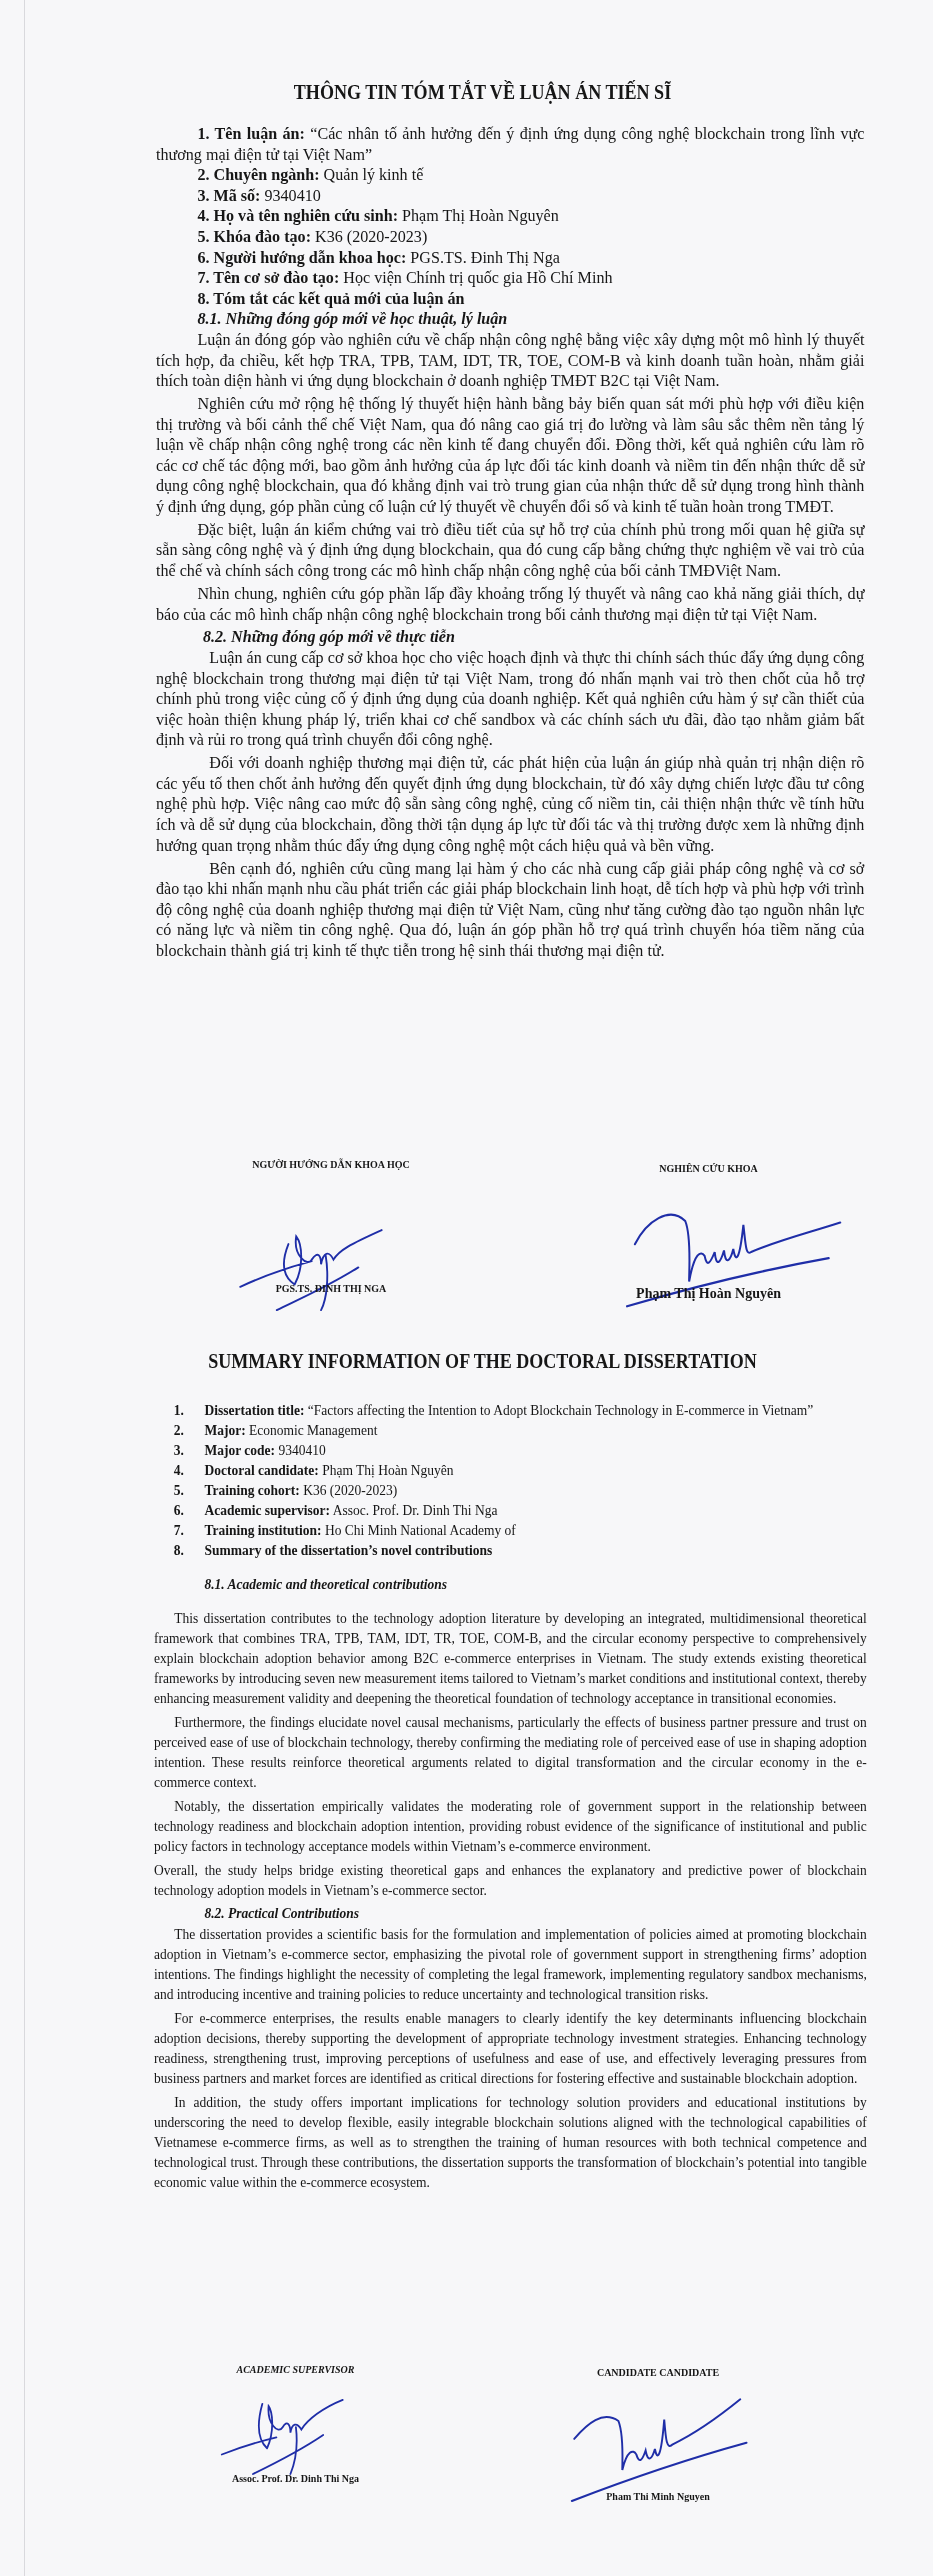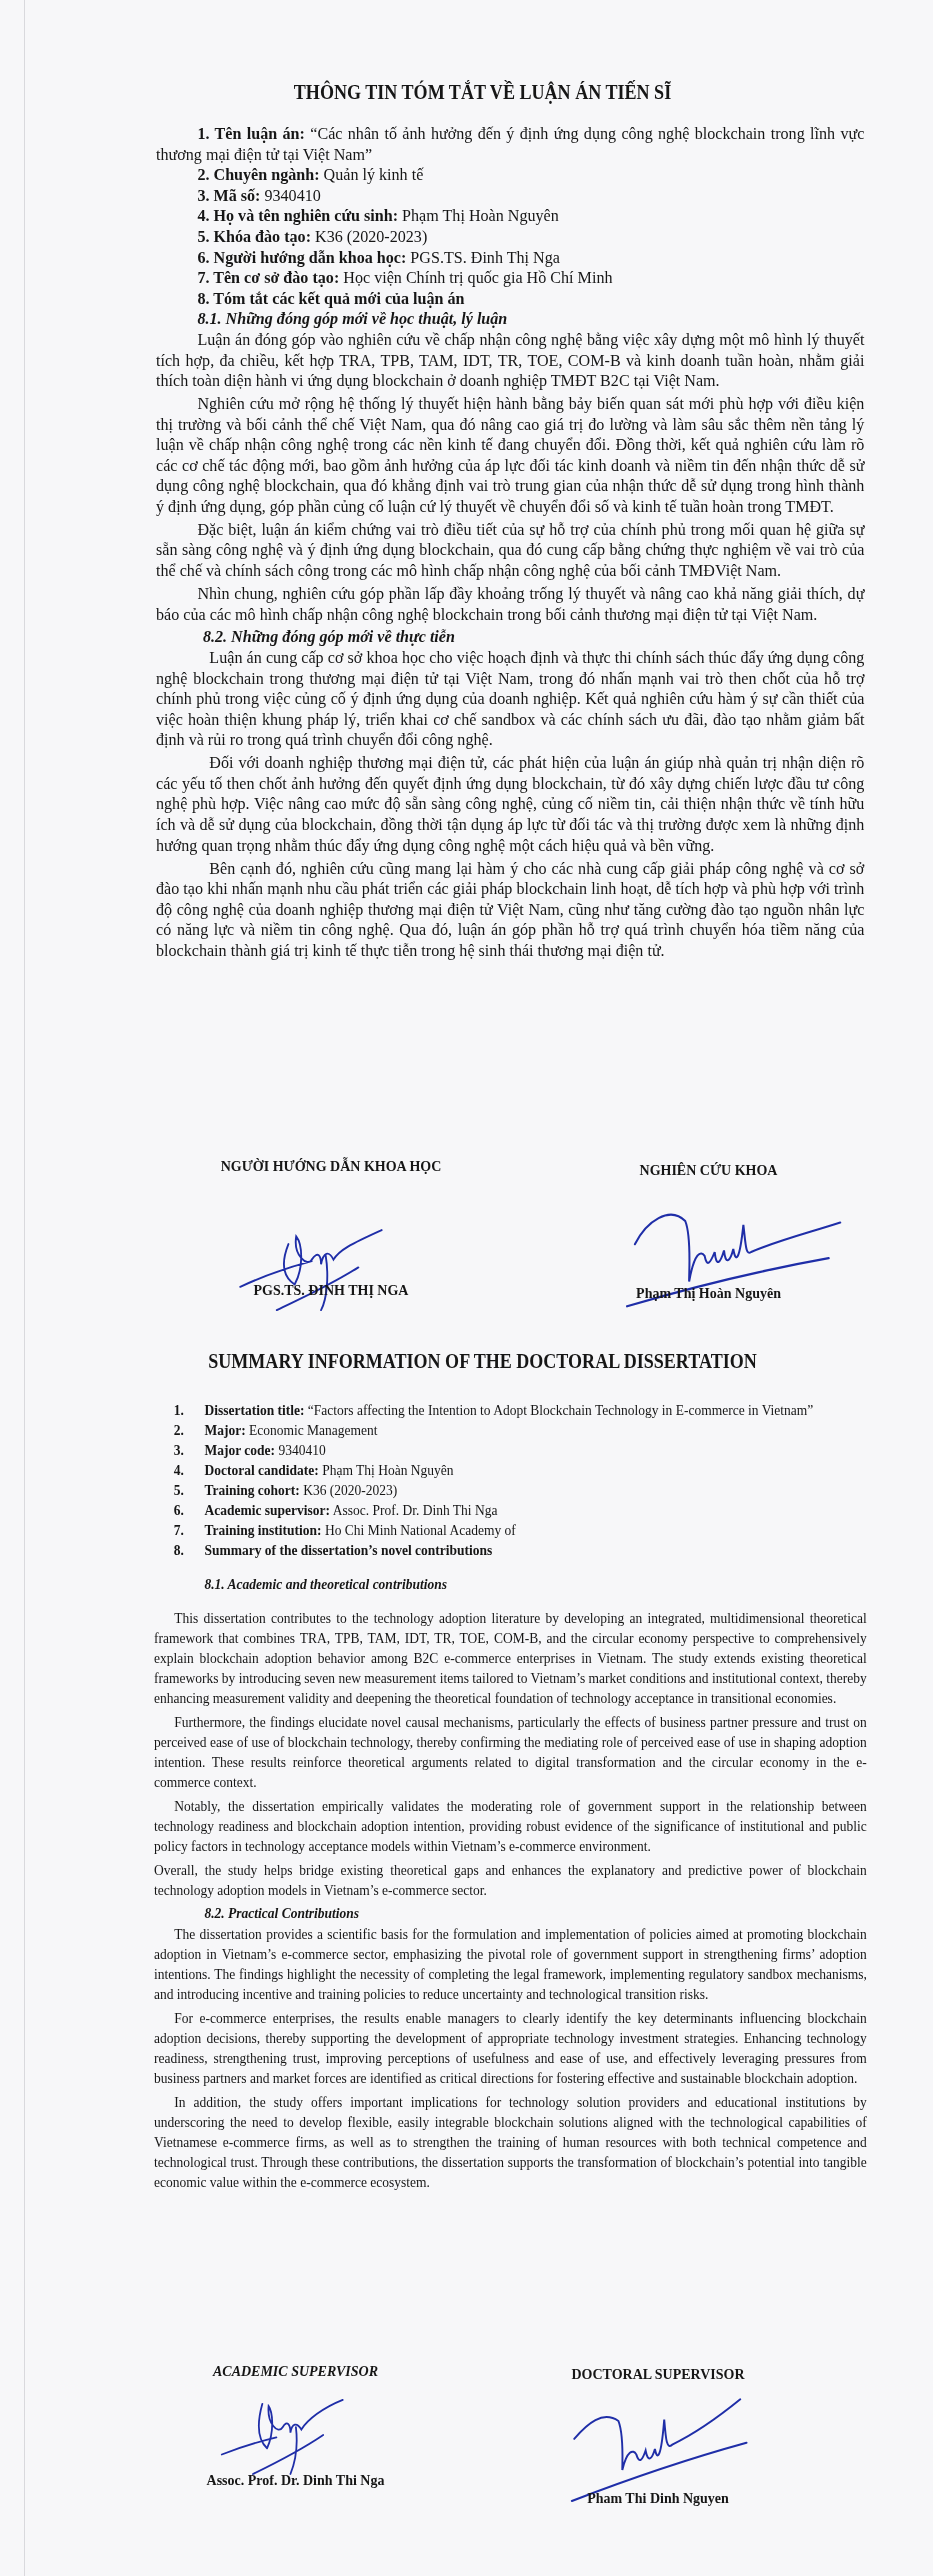--- a/index.html
+++ b/index.html
@@ -14,21 +14,21 @@
   .vn .item { text-indent:45px; }
   .vn .item b { font-weight:bold; }
   .vn .sub { text-indent:45px; font-style:italic; font-weight:bold; }
   .en { position:absolute; left:138px; width:712px; font-size:15px; line-height:20px; text-align:justify; }
   .en p { margin:0; text-indent:22.6px; }
   .en p.noind { text-indent:0; }
   .en .sub { margin:0; padding-left:56px; font-style:italic; font-weight:bold; }
   .en ol { margin:0; padding:0; list-style:none; }
   .en li { position:relative; padding-left:56px; margin:0; }
   .en li .num { position:absolute; left:22px; top:0; font-weight:bold; }
-  .sig { position:absolute; text-align:center; font-weight:bold; font-size:14px; }
+  .sig { position:absolute; text-align:center; font-weight:bold; font-size:10px; }
   .sigsvg { position:absolute; }
   .cond { transform:scaleX(0.92); transform-origin:left top; }
 </style>
 </head>
 <body>
 
 <div class="page">
   <div class="edge"></div>
 
   <div class="title" style="top:80px;">THÔNG TIN TÓM TẮT VỀ LUẬN ÁN TIẾN SĨ</div>
@@ -91,20 +91,20 @@
       <p style="margin-top:3.9px;">In addition, the study offers important implications for technology solution providers and educational institutions by underscoring the need to develop flexible, easily integrable blockchain solutions aligned with the technological capabilities of Vietnamese e-commerce firms, as well as to strengthen the training of human resources with both technical competence and technological trust. Through these contributions, the dissertation supports the transformation of blockchain’s potential into tangible economic value within the e-commerce ecosystem.</p>
     </div>
   </div>
 
   <div class="sig" style="left:163px; top:2364px; width:233px;font-style:italic;">ACADEMIC SUPERVISOR</div>
   <svg class="sigsvg" style="left:198px; top:2392px;" width="156" height="86" viewBox="0 0 200 110">
     <path d="M10 80 C35 70, 55 64, 80 58 M62 15 C55 40,55 60,68 72 M68 72 C78 50,75 25,70 18 C68 40,82 55,88 45 C94 35,98 42,98 52 C100 40,106 38,112 48 C120 35,140 20,165 10 M105 45 C108 70,104 90,98 105 M50 105 C85 88,115 72,140 55" stroke="#1f2ea8" stroke-width="2.3" fill="none" stroke-linecap="round"></path>
   </svg>
   <div class="sig" style="left:163px; top:2473px; width:233px;">Assoc. Prof. Dr. Dinh Thi Nga</div>
 
-  <div class="sig" style="left:529px; top:2367px; width:226px;">DOCTORAL SUPERVISOR</div>
+  <div class="sig" style="left:529px; top:2367px; width:226px;">CANDIDATE CANDIDATE</div>
   <svg class="sigsvg" style="left:552px; top:2396px;" width="194" height="109" viewBox="0 0 250 140">
     <path d="M8 55 C25 35,45 18,65 32 C72 50,70 80,70 95 C76 70,84 68,88 75 C92 88,96 82,100 70 C103 86,108 82,112 68 C115 84,120 80,124 30 C126 55,127 70,135 62 C160 50,190 30,222 4" stroke="#1f2ea8" stroke-width="2.5" fill="none" stroke-linecap="round"></path>
     <path d="M5 135 C70 110, 150 82, 230 60" stroke="#1f2ea8" stroke-width="2.8" fill="none" stroke-linecap="round"></path>
   </svg>
-  <div class="sig" style="left:529px; top:2491px; width:226px;">Pham Thi Dinh Nguyen</div>
+  <div class="sig" style="left:529px; top:2491px; width:226px;">Pham Thi Minh Nguyen</div>
 </div>
 
 
 </body></html>

